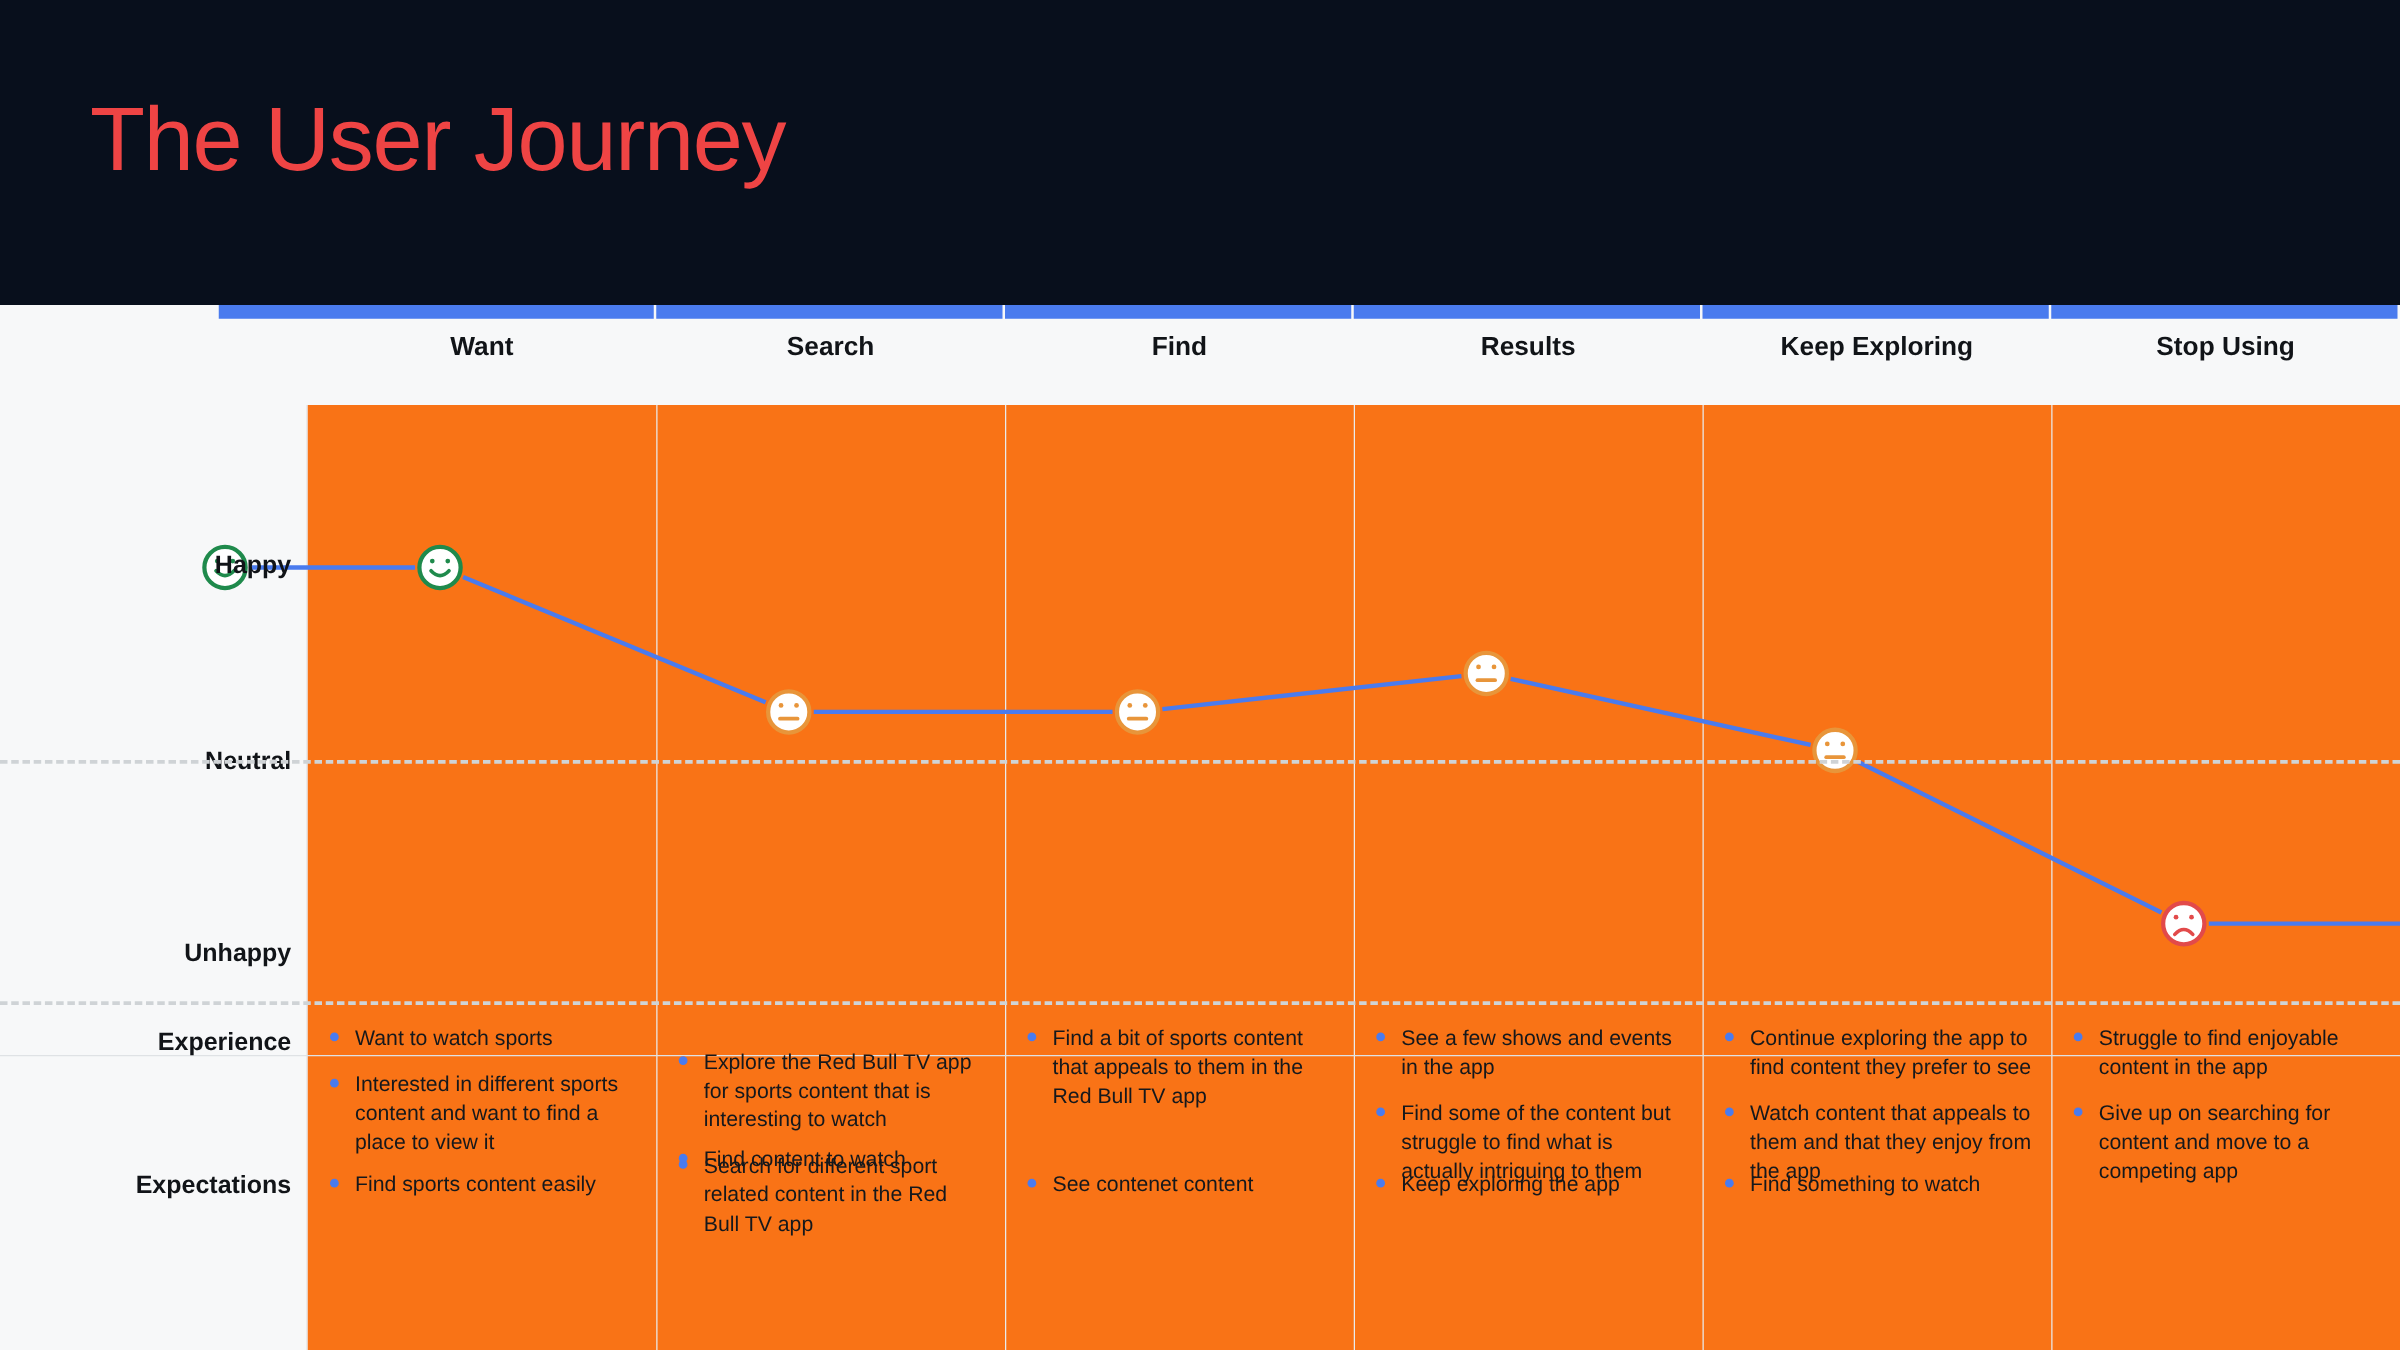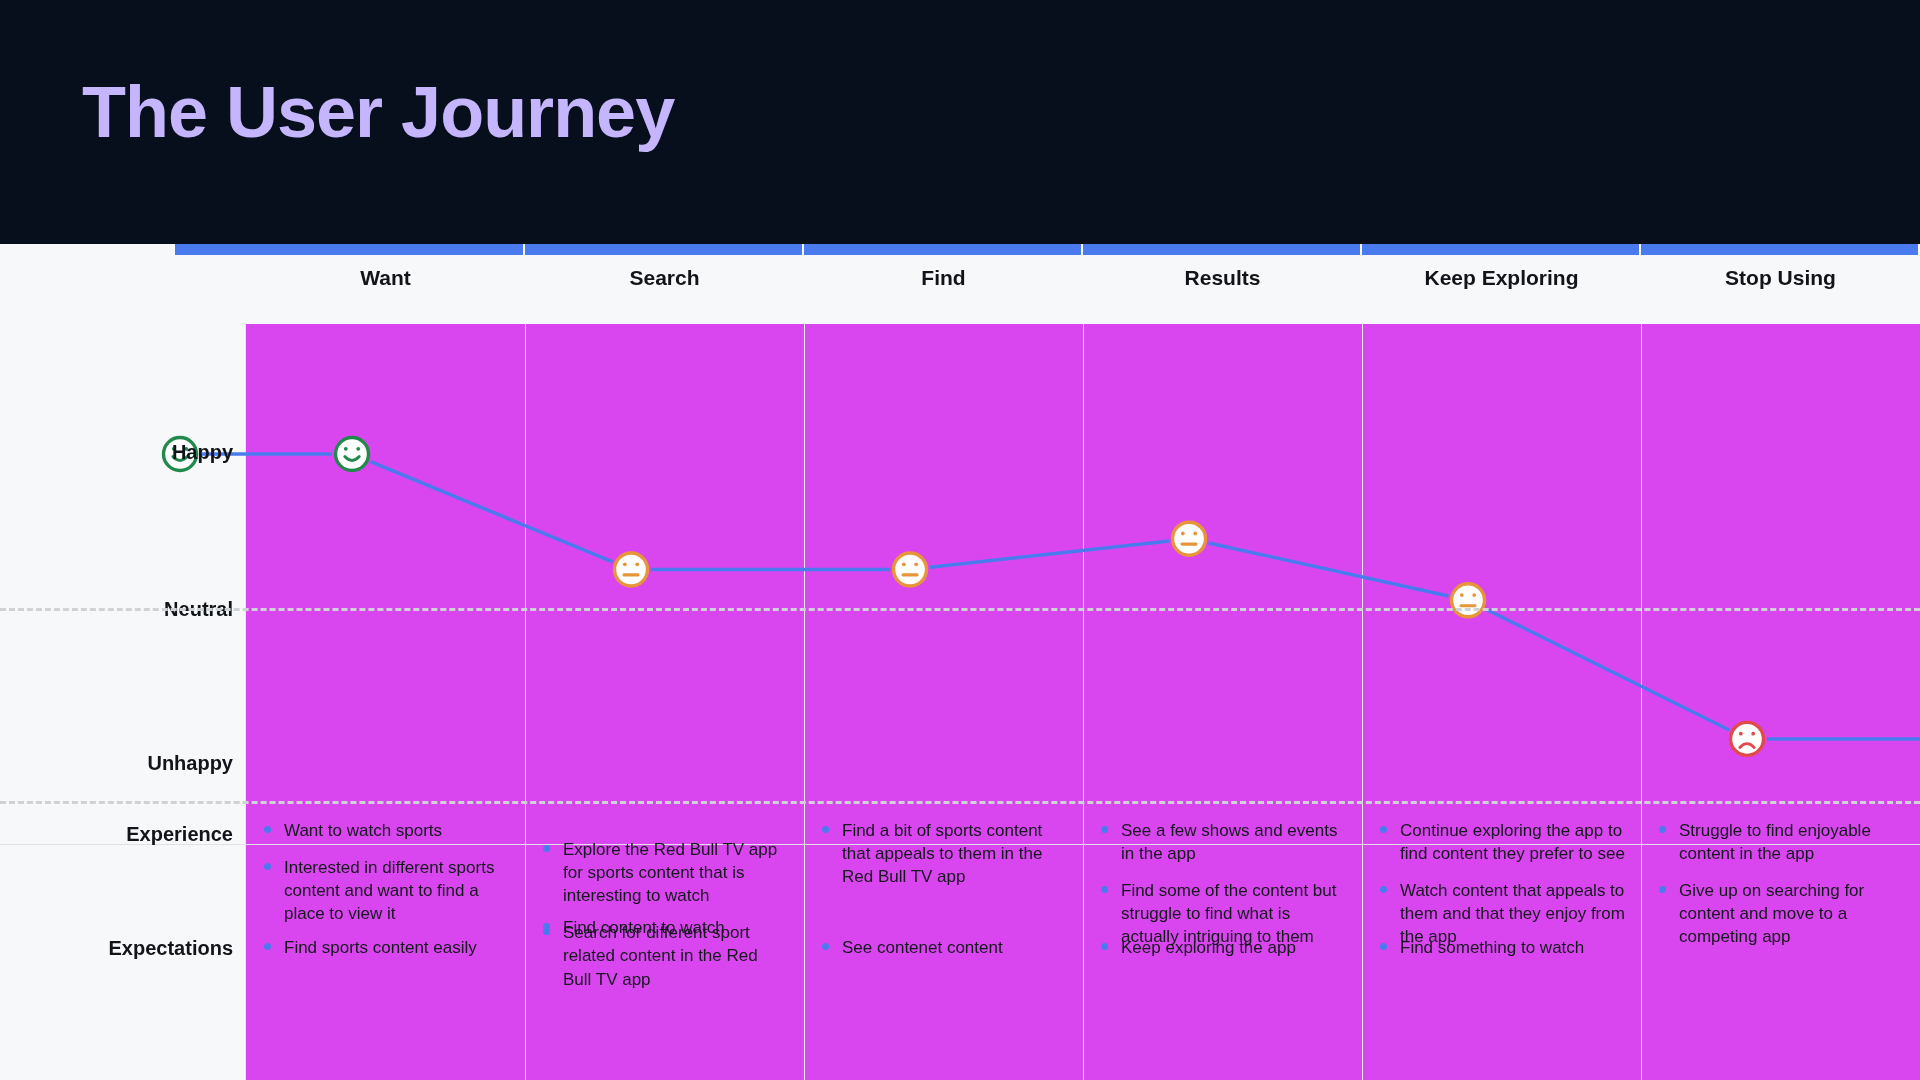--- a/index.html
+++ b/index.html
@@ -10,29 +10,29 @@
     background:#ffffff; overflow:hidden;
   }
   #root { position:relative; width:1920px; height:1080px; }
 
   
   .banner {
     position:absolute; left:0; top:0; width:1920px; height:244px;
     background:#080f1c;
   }
   .banner-title {
-    position:absolute; left:82px; top:76px;
-    font-size:72px; font-weight:bold; color:#c4b5fd;
+    position:absolute; left:72px; top:76px;
+    font-size:72px; font-weight:normal; color:#ef4444;
     letter-spacing:-1px; line-height:1;
   }
 
   
   .board {
     position:absolute; left:0; top:244px; width:1920px; height:836px;
-    background:#d946ef;
+    background:#f97316;
   }
   .labelcol {
     position:absolute; left:0; top:0; width:246px; height:836px;
     background:#f7f8f9;
   }
   .labelcol-sep {
     position:absolute; left:245px; top:0; width:1px; height:836px;
     background:#e4e6e9;
   }
 

